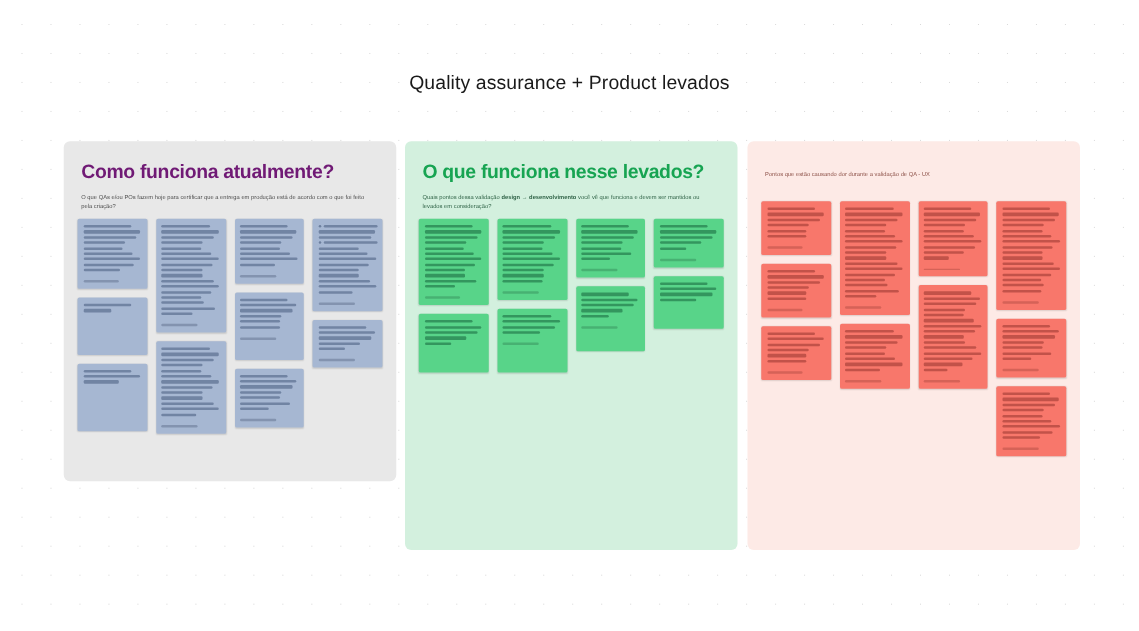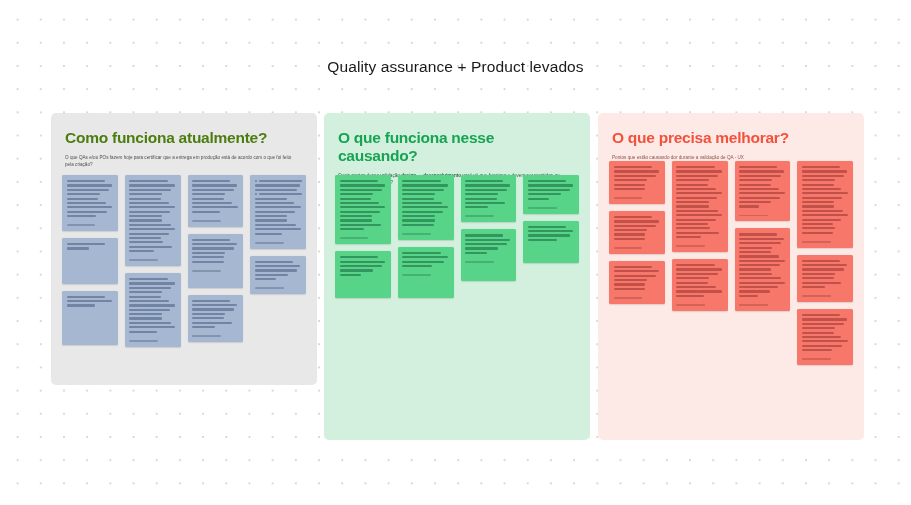--- a/index.html
+++ b/index.html
@@ -54,21 +54,21 @@
     letter-spacing: 0.02px;
   }
   .panel-sub b { font-weight: 700; }
 
   #panel-current {
     left: 51px; top: 113px;
     width: 266px; height: 272px;
     background: #e8e8e8;
   }
   #panel-current .panel-head { padding: 16px 14px 0 14px; }
-  #panel-current .panel-title { color: #4d7c0f; }
+  #panel-current .panel-title { color: #701a75; }
   #panel-current .panel-sub { color: #4d4d4d; width: 228px; }
 
   #panel-works {
     left: 324px; top: 113px;
     width: 266px; height: 327px;
     background: #d3f0de;
   }
   #panel-works .panel-head { padding: 16px 14px 0 14px; }
   #panel-works .panel-title { color: #17a452; }
   #panel-works .panel-sub { color: #2f6246; width: 226px; }
@@ -312,21 +312,21 @@
             <div class="author">
               <div class="ln"></div>
             </div>
           </div>
         </div>
       </div>
   </section>
 
   <section class="panel" id="panel-works">
     <div class="panel-head">
-      <h2 class="panel-title">O que funciona nesse causando?</h2>
+      <h2 class="panel-title">O que funciona nesse levados?</h2>
       <p class="panel-sub">Quais pontos dessa validação <b>design → desenvolvimento</b> você vê que funciona e devem ser mantidos ou levados em consideração?</p>
     </div>
     <div class="cols">
         <div class="col">
           <div class="note green">
             <div class="lines">
               <div class="ln" style="width: 82%;"></div>
               <div class="ln" style="width: 97%;"></div>
               <div class="ln" style="width: 90%;"></div>
               <div class="ln" style="width: 71%;"></div>
@@ -432,21 +432,20 @@
               <div class="ln" style="width: 90%;"></div>
               <div class="ln" style="width: 63%;"></div>
             </div>
           </div>
         </div>
       </div>
   </section>
 
   <section class="panel" id="panel-improve">
     <div class="panel-head">
-      <h2 class="panel-title">O que precisa melhorar?</h2>
       <p class="panel-sub">Pontos que estão causando dor durante a validação de QA - UX</p>
     </div>
     <div class="cols">
         <div class="col">
           <div class="note red">
             <div class="lines">
               <div class="ln" style="width: 82%;"></div>
               <div class="ln" style="width: 97%;"></div>
               <div class="ln" style="width: 90%;"></div>
               <div class="ln" style="width: 71%;"></div>

